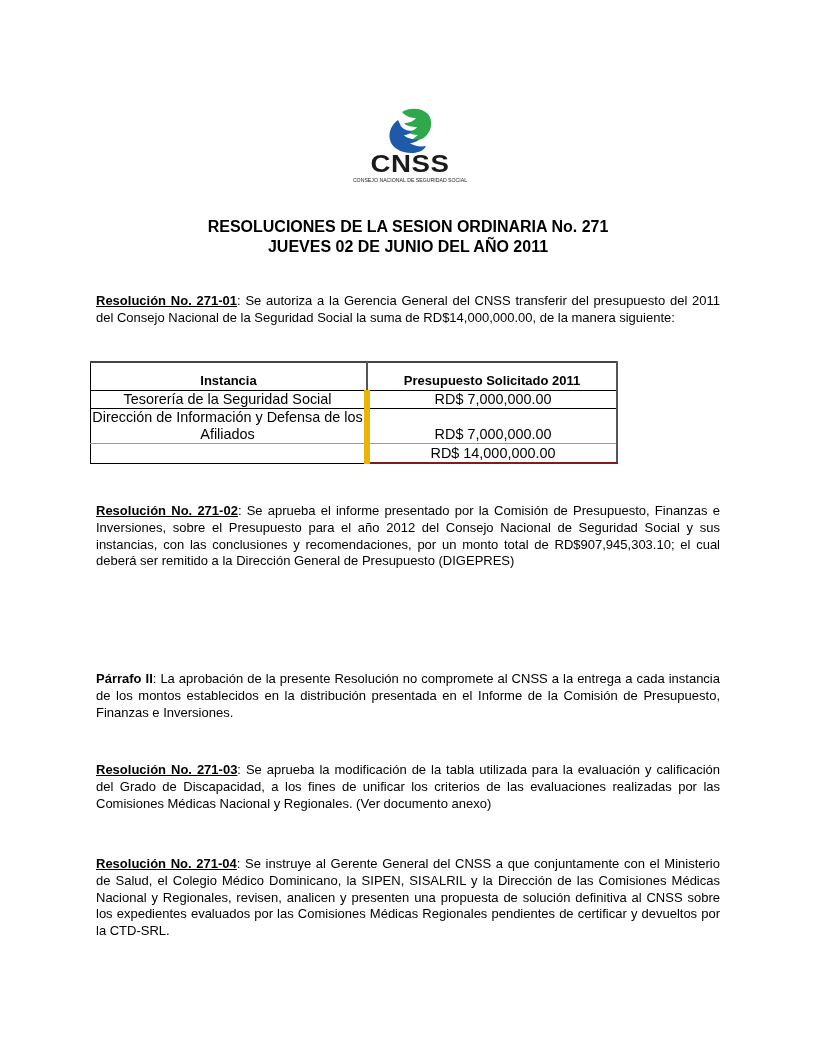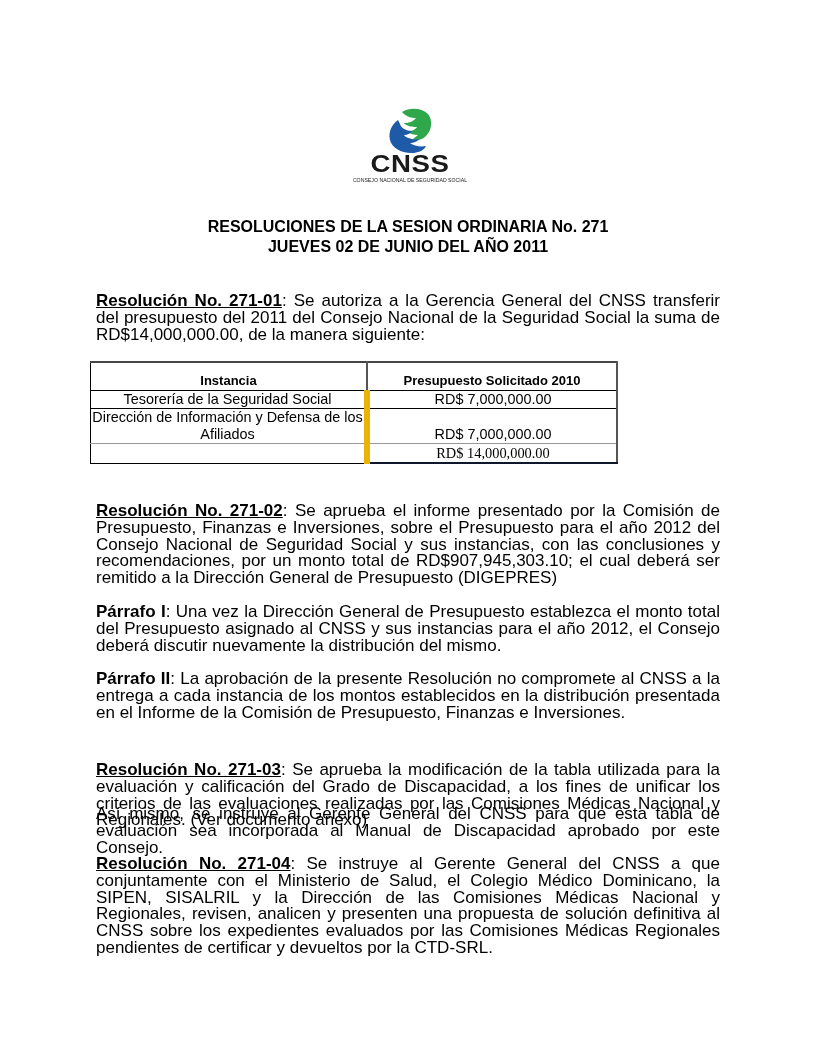--- a/index.html
+++ b/index.html
@@ -63,21 +63,21 @@
       font-size: 16px;
       line-height: 20px;
     }
     .title1 { top: 217px; }
     .title2 { top: 237px; }
 
     .para {
       position: absolute;
       left: 96px;
       width: 624px;
-      font-size: 17px;
+      font-size: 13px;
       line-height: 16.8px;
       text-align: justify;
       font-stretch: condensed;
     }
     .para .lbl {
       font-weight: bold;
     }
     .para .lbl-u {
       font-weight: bold;
       text-decoration: underline;
@@ -127,22 +127,21 @@
     }
     .budget-table tbody td.col1 {
       border-left: 1px solid #000;
       border-right: 6px solid #eab308;
     }
     .budget-table tbody td.col2 {
       border-right: 2px solid #555;
     }
     .budget-table tbody tr.mid td { border-bottom: 1px solid #999; }
     .budget-table tbody tr.total td.col2 {
-      border-bottom: 2px solid #0f172a;
-      font-family: Liberation Serif, serif;
+      border-bottom: 2px solid #7f1d1d;
     }
     .budget-table tbody tr.total td.col1 {
       border-bottom: 1px solid #000;
     }
     .budget-table tbody tr.total td { height: 18px; }
   </style>
 </head>
 <body>
 
 <div class="page">
@@ -162,21 +161,21 @@
   <div class="title title2">JUEVES 02 DE JUNIO DEL AÑO 2011</div>
 
   <div class="para p1">
     <span class="lbl-u">Resolución No. 271-01</span><span>: Se autoriza a la Gerencia General del CNSS transferir del presupuesto del 2011 del Consejo Nacional de la Seguridad Social la suma de RD$14,000,000.00, de la manera siguiente:</span>
   </div>
 
   <table class="budget-table">
     <thead>
       <tr>
         <th class="col1">Instancia</th>
-        <th class="col2">Presupuesto Solicitado  2010</th>
+        <th class="col2">Presupuesto Solicitado  2011</th>
       </tr>
     </thead>
     <tbody>
       <tr>
         <td class="col1">Tesorería de la Seguridad Social</td>
         <td class="col2">RD$ 7,000,000.00</td>
       </tr>
       <tr class="mid">
         <td class="col1">Dirección de Información y Defensa de los Afiliados</td>
         <td class="col2">RD$ 7,000,000.00</td>
@@ -185,31 +184,27 @@
         <td class="col1"></td>
         <td class="col2">RD$ 14,000,000.00</td>
       </tr>
     </tbody>
   </table>
 
   <div class="para p2">
     <span class="lbl-u">Resolución No. 271-02</span><span>: Se aprueba el informe presentado por la Comisión de Presupuesto, Finanzas e Inversiones, sobre el Presupuesto para el año 2012 del Consejo Nacional de Seguridad Social y sus instancias, con las conclusiones y recomendaciones, por un monto total de RD$907,945,303.10; el cual deberá ser remitido a la Dirección General de Presupuesto (DIGEPRES)</span>
   </div>
 
-  <div class="para p3">
-    <span class="lbl">Párrafo I</span><span>: Una vez la Dirección General de Presupuesto establezca el monto total del Presupuesto asignado al CNSS y sus instancias para el año 2012, el Consejo deberá discutir nuevamente la distribución del mismo.</span>
-  </div>
 
   <div class="para p4">
     <span class="lbl">Párrafo II</span><span>: La aprobación de la presente Resolución no compromete al CNSS a la entrega a cada instancia de los montos establecidos en la distribución presentada en el Informe de la Comisión de Presupuesto, Finanzas e Inversiones.</span>
   </div>
 
   <div class="para p5">
     <span class="lbl-u">Resolución No. 271-03</span><span>: Se aprueba la modificación de la tabla utilizada para la evaluación y calificación del Grado de Discapacidad, a los fines de unificar los criterios de las evaluaciones realizadas por las Comisiones Médicas Nacional y Regionales. (Ver documento anexo)</span>
   </div>
 
-  <div class="para p6">Así mismo, se instruye al Gerente General del CNSS para que esta tabla de evaluación sea incorporada al Manual de Discapacidad aprobado por este Consejo.</div>
 
   <div class="para p7">
     <span class="lbl-u">Resolución No. 271-04</span><span>: Se instruye al Gerente General del CNSS a que conjuntamente con el Ministerio de Salud, el Colegio Médico Dominicano, la SIPEN, SISALRIL y la Dirección de las Comisiones Médicas Nacional y Regionales, revisen, analicen y presenten una propuesta de solución definitiva al CNSS sobre los expedientes evaluados por las Comisiones Médicas Regionales pendientes de certificar y devueltos por la CTD-SRL.</span>
   </div>
 
 </div>
 
 </body></html>

